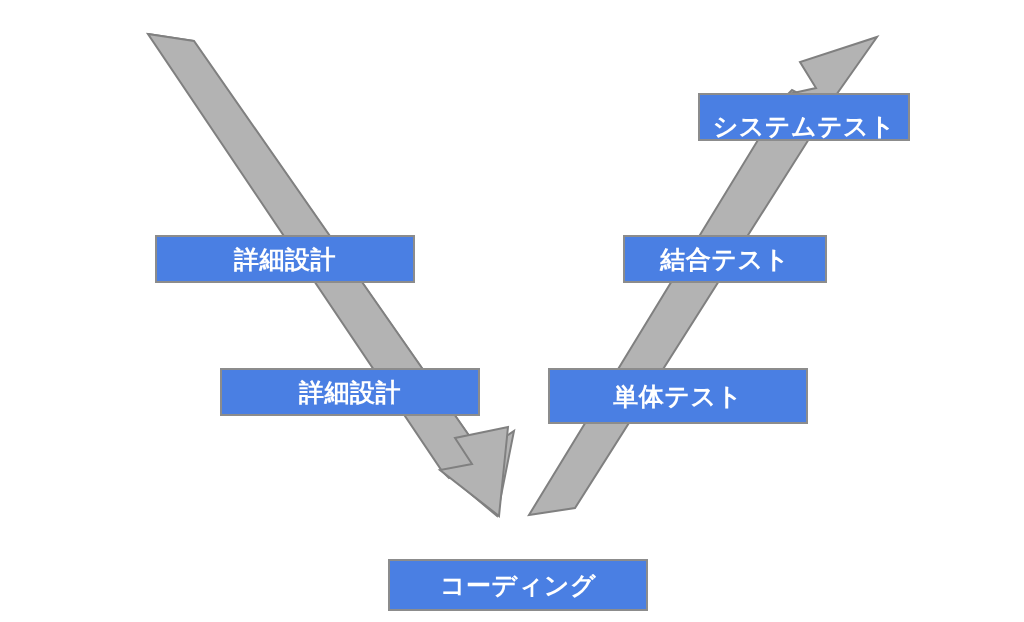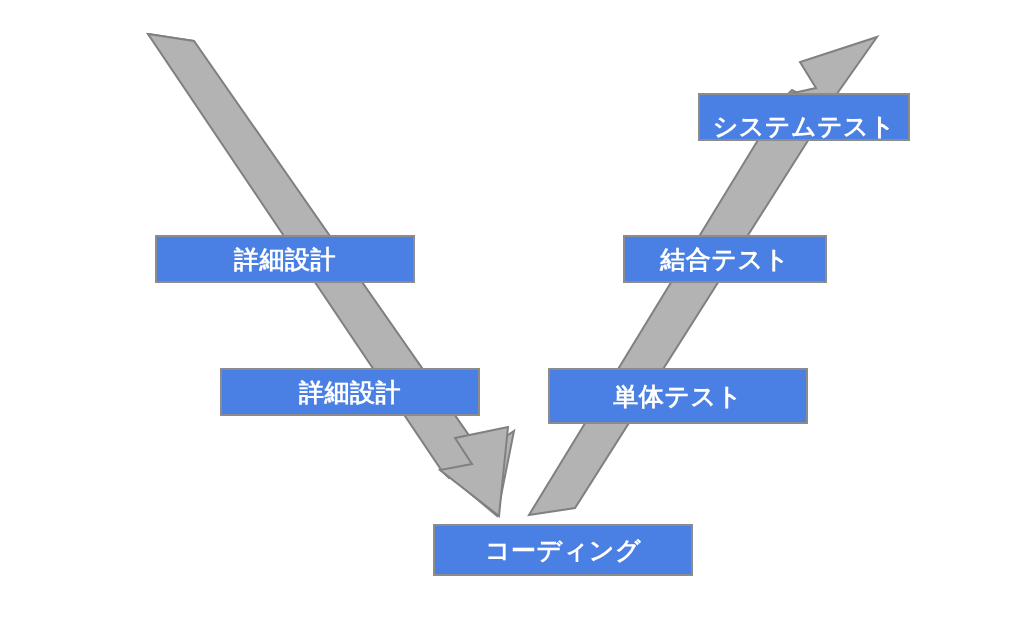--- a/index.html
+++ b/index.html
@@ -68,21 +68,21 @@
 
 
   <div class="phase-box" style="left:155px; top:235px; width:260px; height:48px;">
     <span class="phase-label">詳細設計</span>
   </div>
 
   <div class="phase-box" style="left:220px; top:368px; width:260px; height:48px;">
     <span class="phase-label">詳細設計</span>
   </div>
 
-  <div class="phase-box" style="left:388px; top:524px; width:260px; height:52px;margin-left:45px;">
+  <div class="phase-box" style="left:388px; top:559px; width:260px; height:52px;">
     <span class="phase-label">コーディング</span>
   </div>
 
   <div class="phase-box" style="left:548px; top:368px; width:260px; height:56px;">
     <span class="phase-label">単体テスト</span>
   </div>
 
   <div class="phase-box" style="left:623px; top:235px; width:204px; height:48px;">
     <span class="phase-label">結合テスト</span>
   </div>

